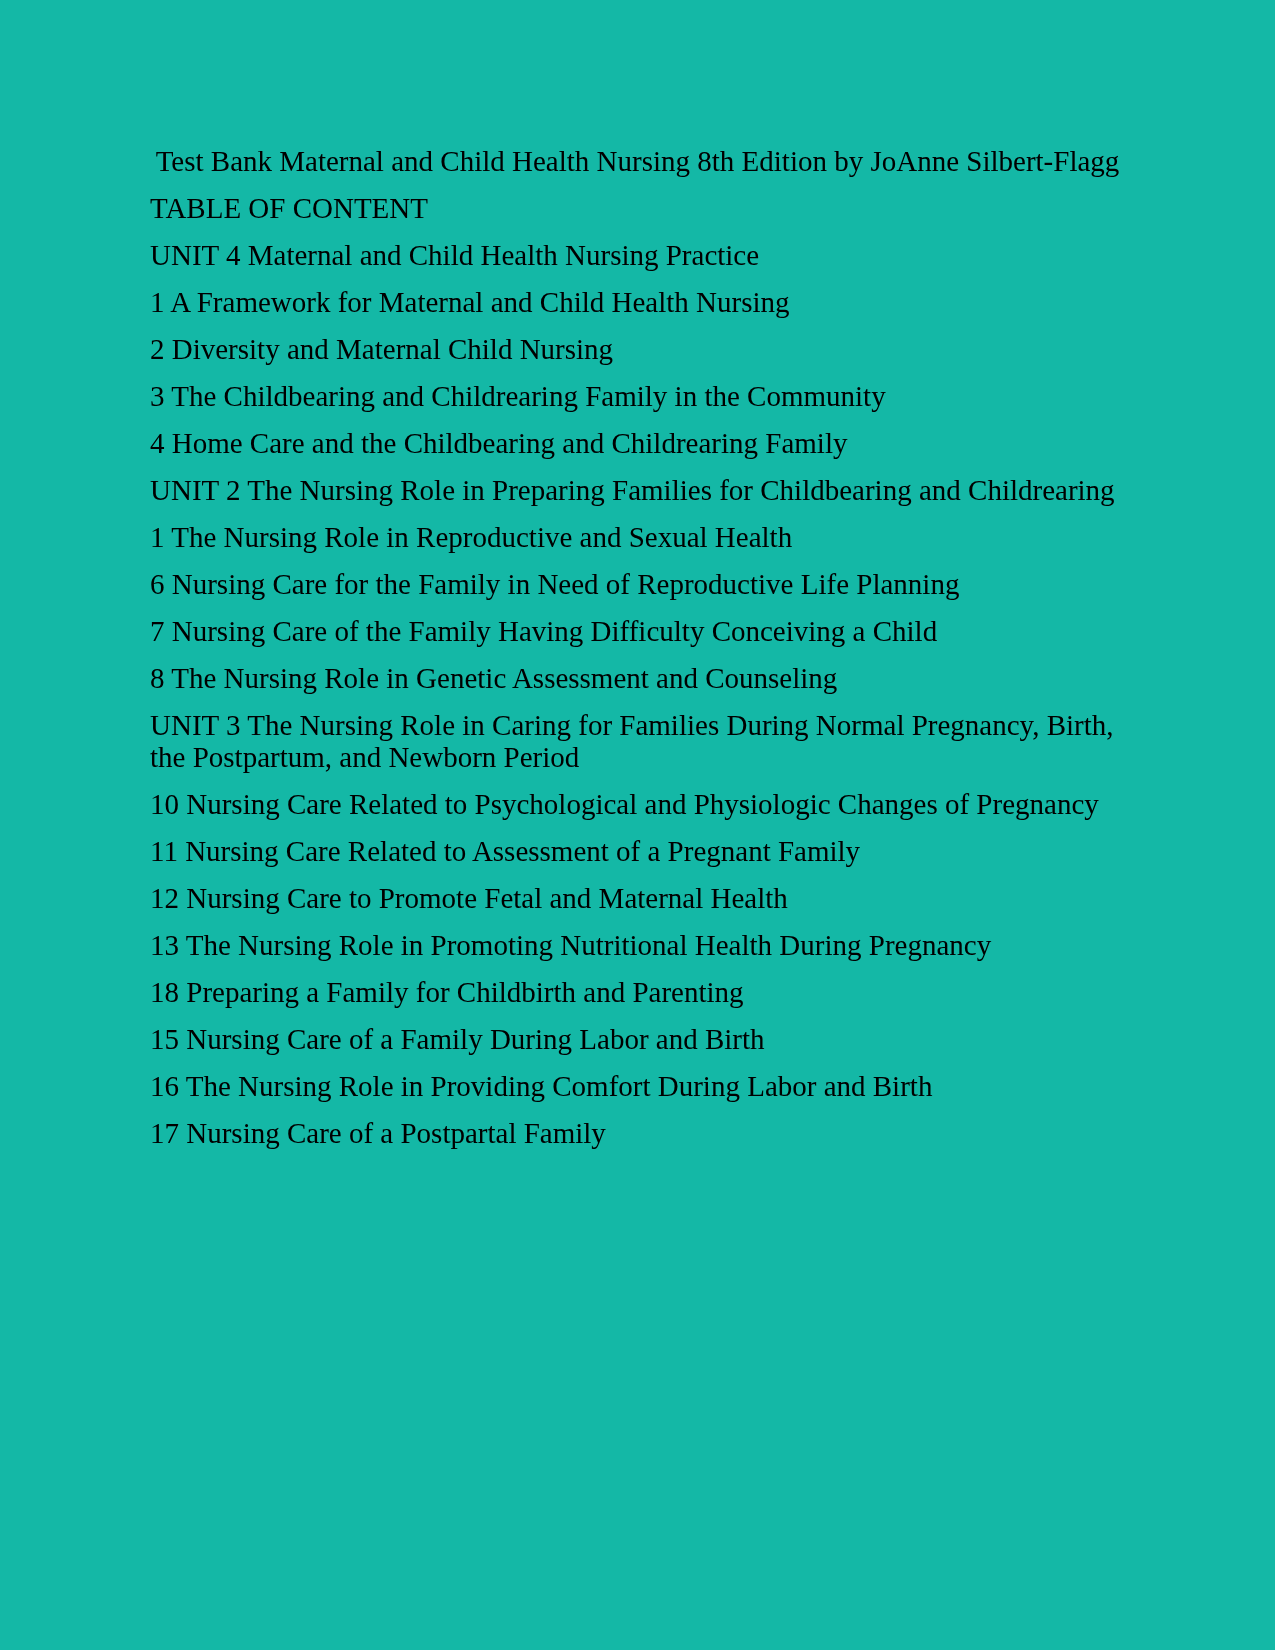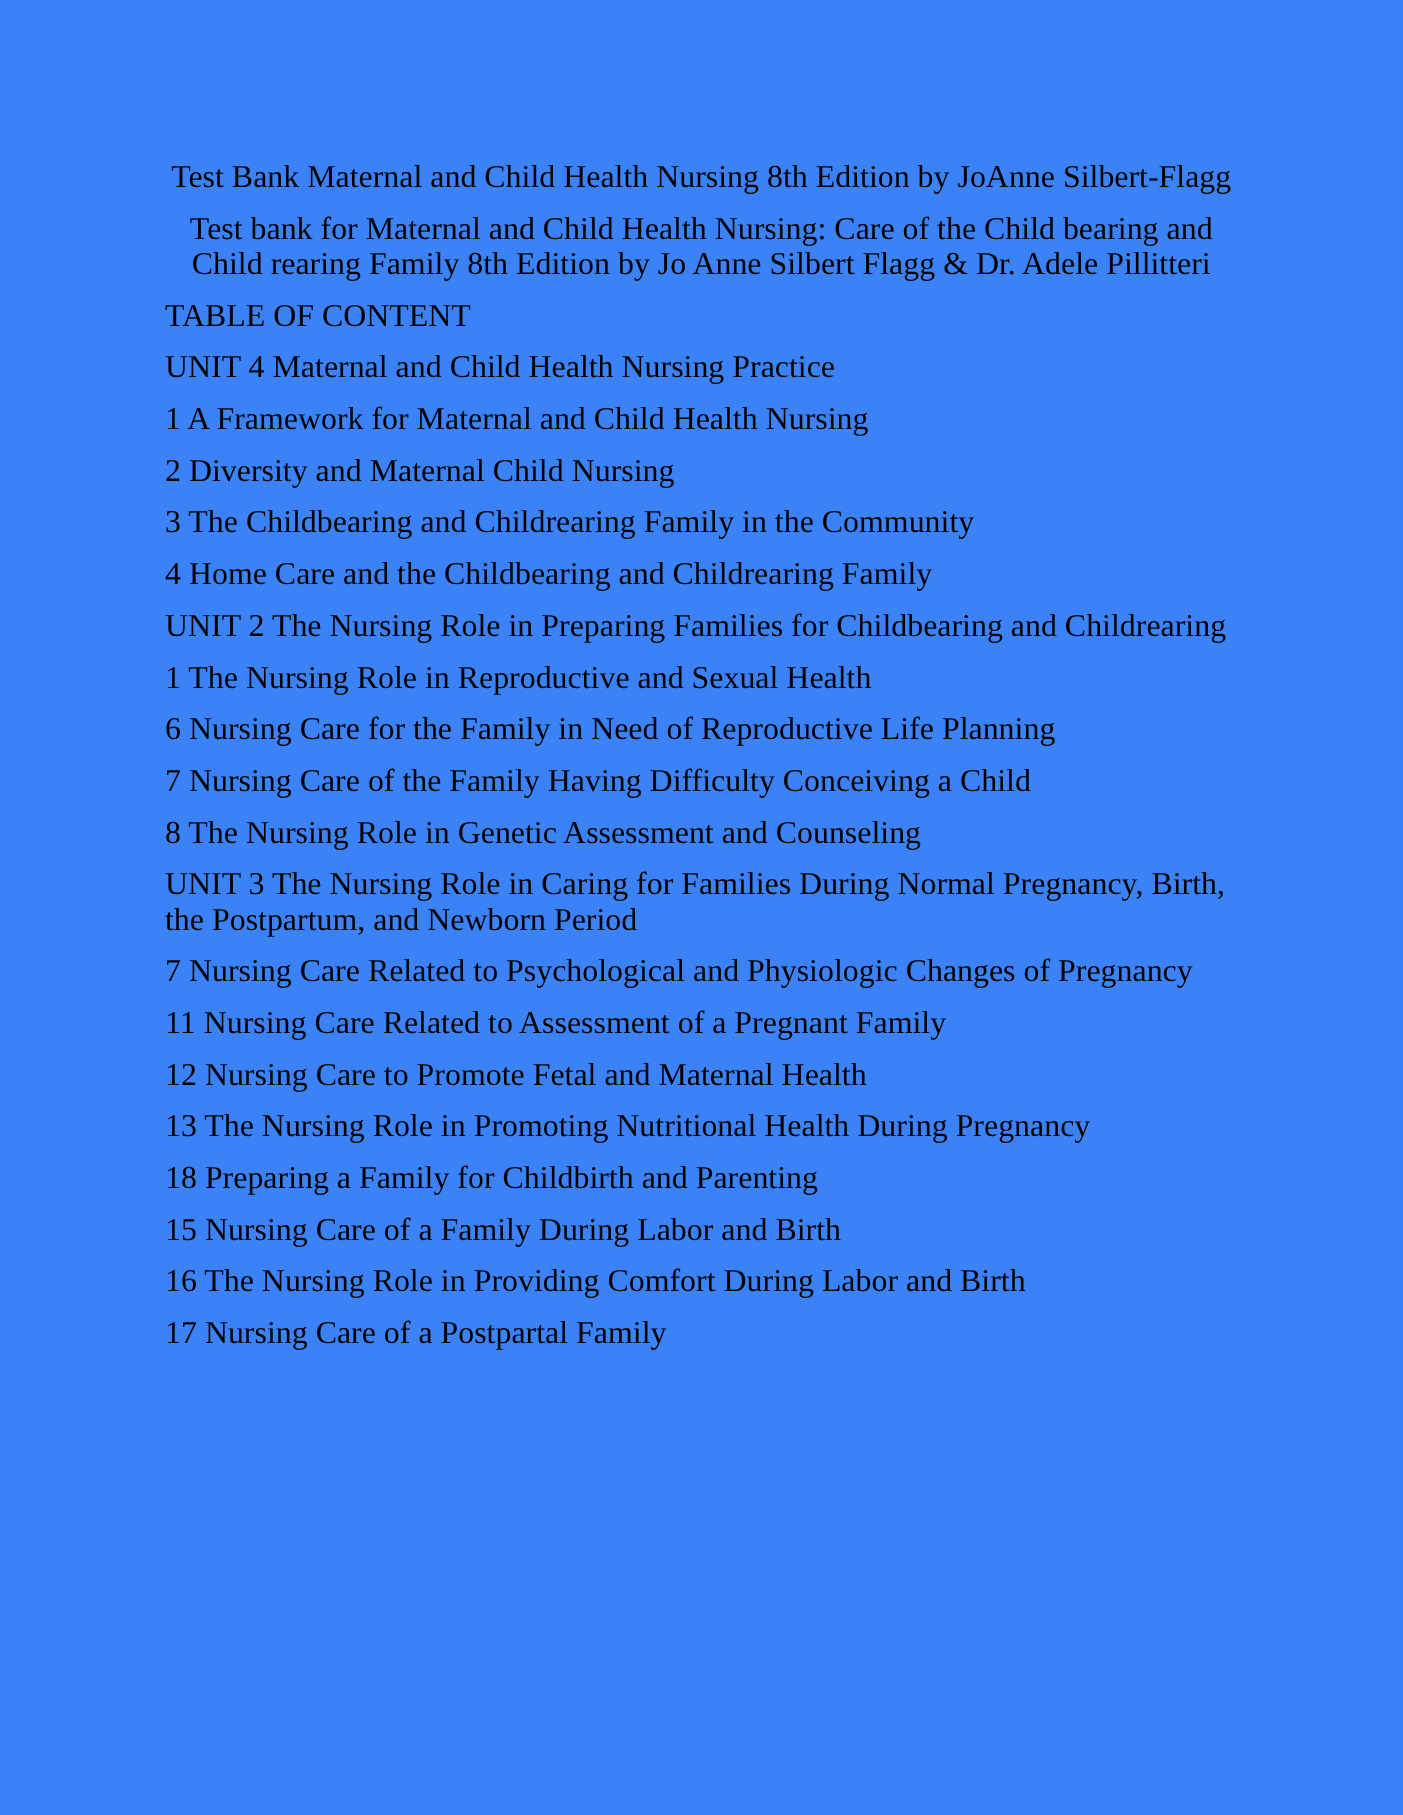--- a/index.html
+++ b/index.html
@@ -10,21 +10,21 @@
   body {
     width: 1275px;
     height: 1650px;
     overflow: hidden;
   }
   .page {
     box-sizing: border-box;
     width: 1275px;
     height: 1650px;
     padding: 145px 150px 0 150px;
-    background: #3b82f6;
+    background: #14b8a6;
     color: #000000;
     font-family: "Liberation Serif", "DejaVu Serif", serif;
     font-size: 29px;
     line-height: 32px;
   }
   .page p, .page h1, .page h2 {
     margin: 0 0 15px 0;
     font-size: 29px;
     line-height: 32px;
     font-weight: normal;
@@ -34,21 +34,20 @@
   
   .gap-after { margin-bottom: 62px; }
 </style>
 </head>
 <body>
 
 <div class="page">
 
   <h1 class="center bold gap-after">Test Bank Maternal and Child Health Nursing 8th Edition by JoAnne Silbert-Flagg</h1>
 
-  <h2 class="center bold gap-after">Test bank for Maternal and Child Health Nursing: Care of the Child bearing and Child rearing Family 8th Edition by Jo Anne Silbert Flagg &amp; Dr. Adele Pillitteri</h2>
 
   <p class="bold">TABLE OF CONTENT</p>
 
   <section>
     <p class="bold">UNIT 4 Maternal and Child Health Nursing Practice</p>
     <p class="chapter">1 A Framework for Maternal and Child Health Nursing</p>
     <p class="chapter">2 Diversity and Maternal Child Nursing</p>
     <p class="chapter">3 The Childbearing and Childrearing Family in the Community</p>
     <p class="chapter gap-after">4 Home Care and the Childbearing and Childrearing Family</p>
   </section>
@@ -56,21 +55,21 @@
   <section>
     <p class="bold">UNIT 2 The Nursing Role in Preparing Families for Childbearing and Childrearing</p>
     <p class="chapter">1 The Nursing Role in Reproductive and Sexual Health</p>
     <p class="chapter">6 Nursing Care for the Family in Need of Reproductive Life Planning</p>
     <p class="chapter">7 Nursing Care of the Family Having Difficulty Conceiving a Child</p>
     <p class="chapter gap-after">8 The Nursing Role in Genetic Assessment and Counseling</p>
   </section>
 
   <section>
     <p class="bold">UNIT 3 The Nursing Role in Caring for Families During Normal Pregnancy, Birth, the Postpartum, and Newborn Period</p>
-    <p class="chapter">7 Nursing Care Related to Psychological and Physiologic Changes of Pregnancy</p>
+    <p class="chapter">10 Nursing Care Related to Psychological and Physiologic Changes of Pregnancy</p>
     <p class="chapter">11 Nursing Care Related to Assessment of a Pregnant Family</p>
     <p class="chapter">12 Nursing Care to Promote Fetal and Maternal Health</p>
     <p class="chapter">13 The Nursing Role in Promoting Nutritional Health During Pregnancy</p>
     <p class="chapter">18 Preparing a Family for Childbirth and Parenting</p>
     <p class="chapter">15 Nursing Care of a Family During Labor and Birth</p>
     <p class="chapter">16 The Nursing Role in Providing Comfort During Labor and Birth</p>
     <p class="chapter">17 Nursing Care of a Postpartal Family</p>
   </section>
 
 </div>

